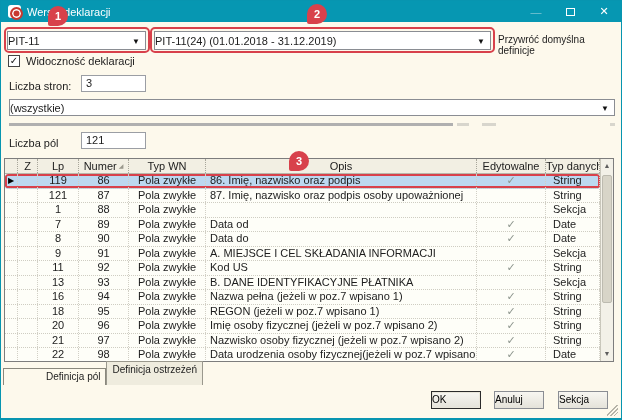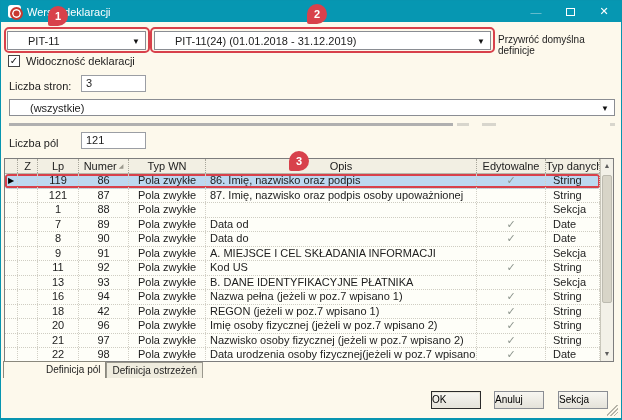--- a/index.html
+++ b/index.html
@@ -15,21 +15,21 @@
   .app-icon::after { content:""; position:absolute; left:2px; top:2px; width:9px; height:9px; border-radius:50%; background:#C8392F; border:2px solid #C8392F; box-shadow:inset 0 0 0 1.5px #fff; }
   .title-text { color:#ffffff; margin-left:6px; font-size:11px; }
   .win-controls { position:absolute; right:0; top:0; height:21px; display:flex; }
   .win-btn { width:34px; height:21px; display:flex; align-items:center; justify-content:center; color:#fff; font-size:11px; }
   .win-btn.min { color:#7fc6d4; }
   .win-btn.max span { display:block; width:9px; height:8px; border:1px solid #fff; }
   
   .badge { position:absolute; width:20px; height:20px; background:#D8414B; border-radius:50% 50% 50% 2px; color:#fff; font-weight:bold; font-size:11px; display:flex; align-items:center; justify-content:center; z-index:30; }
   .ann-box { position:absolute; border:2px solid #D8414B; border-radius:5px; z-index:25; pointer-events:none; }
   
-  .select { position:absolute; height:19px; background:#fff; border:1px solid #8a8d93; display:flex; align-items:center; padding-left:20px; }
+  .select { position:absolute; height:19px; background:#fff; border:1px solid #8a8d93; display:flex; align-items:center; padding-left:0; }
   .select .arrow { position:absolute; right:5px; top:5px; font-size:8px; color:#111; }
   .link { position:absolute; font-size:10px; color:#1c1c1c; }
   .checkbox-row { position:absolute; left:7px; top:54px; display:flex; align-items:center; }
   .checkbox { width:12px; height:12px; background:#fff; border:1px solid #444; font-size:10px; line-height:10px; text-align:center; color:#111; }
   .checkbox-label { margin-left:6px; }
   .field-label { position:absolute; }
   .textbox { position:absolute; width:65px; height:17px; background:#fff; border:1px solid #9b9e a4; border:1px solid #9b9ea4; padding:1px 4px; font-size:11px; line-height:13px; }
   .hbar { position:absolute; height:3px; background:#b0b0b0; }
   .hbar.light { background:#d8d6cd; }
   
@@ -47,21 +47,21 @@
   .grid-row.selected { background:#BCD8F0; box-shadow:inset 0 0 0 2px #D8414B; border-radius:3px; }
   .sort-glyph { font-size:6px; color:#9a988c; margin-left:2px; vertical-align:2px; }
   
   .vscroll { position:absolute; right:0; top:0; width:13px; height:100%; background:#F3F1E8; border-left:1px solid #c9c7bb; }
   .vs-btn { position:absolute; left:0; width:12px; height:14px; text-align:center; font-size:7px; color:#5d5d5d; line-height:14px; }
   .vs-btn.up { top:0; }
   .vs-btn.down { bottom:0; }
   .vs-thumb { position:absolute; left:1px; top:16px; width:10px; height:128px; background:#D8D5C8; border:1px solid #bdbbb0; border-radius:2px; }
   
   .tabs { position:absolute; left:2px; top:360px; display:flex; align-items:flex-end; }
-  .tab { border:1px solid #9a988d; border-bottom:none; background:#EFECDE; padding:2px 5px 2px 5px; font-size:10px; height:16px; line-height:12px; }
+  .tab { border:1px solid #9a988d; border-bottom:none; background:#EFECDE; padding:2px 5px 2px 5px; font-size:10px; height:24px; line-height:12px; }
   .tab.active { background:#FDF9EC; height:17px; border-color:#8a887d;padding-left:42px; }
   
   .btn { position:absolute; width:50px; height:18px; background:linear-gradient(#F7F6F1,#E4E2D9); border:1px solid #8a8d93; font-size:10px; font-family:"Liberation Sans", sans-serif; text-align:left; line-height:16px; }
   .btn.default { border:1px solid #2b2b2b; box-shadow:0 0 0 1px #e9e6da inset; }
   .grip { position:absolute; right:3px; bottom:2px; width:11px; height:11px;
     background:linear-gradient(135deg, transparent 45%, #b5b3a8 45%, #b5b3a8 52%, transparent 52%, transparent 62%, #b5b3a8 62%, #b5b3a8 69%, transparent 69%, transparent 79%, #b5b3a8 79%, #b5b3a8 86%, transparent 86%); }
 </style>
 </head>
 <body>
 
@@ -218,21 +218,21 @@
             <div class="cell c-num">94</div>
             <div class="cell c-typ">Pola zwykłe</div>
             <div class="cell c-opis">Nazwa pełna (jeżeli w poz.7 wpisano 1)</div>
             <div class="cell c-edit">✓</div>
             <div class="cell c-dtype">String</div>
           </div>
           <div class="grid-row">
             <div class="cell c-mark"></div>
             <div class="cell c-z"></div>
             <div class="cell c-lp">18</div>
-            <div class="cell c-num">42</div>
+            <div class="cell c-num">95</div>
             <div class="cell c-typ">Pola zwykłe</div>
             <div class="cell c-opis">REGON (jeżeli w poz.7 wpisano 1)</div>
             <div class="cell c-edit">✓</div>
             <div class="cell c-dtype">String</div>
           </div>
           <div class="grid-row">
             <div class="cell c-mark"></div>
             <div class="cell c-z"></div>
             <div class="cell c-lp">20</div>
             <div class="cell c-num">96</div>

